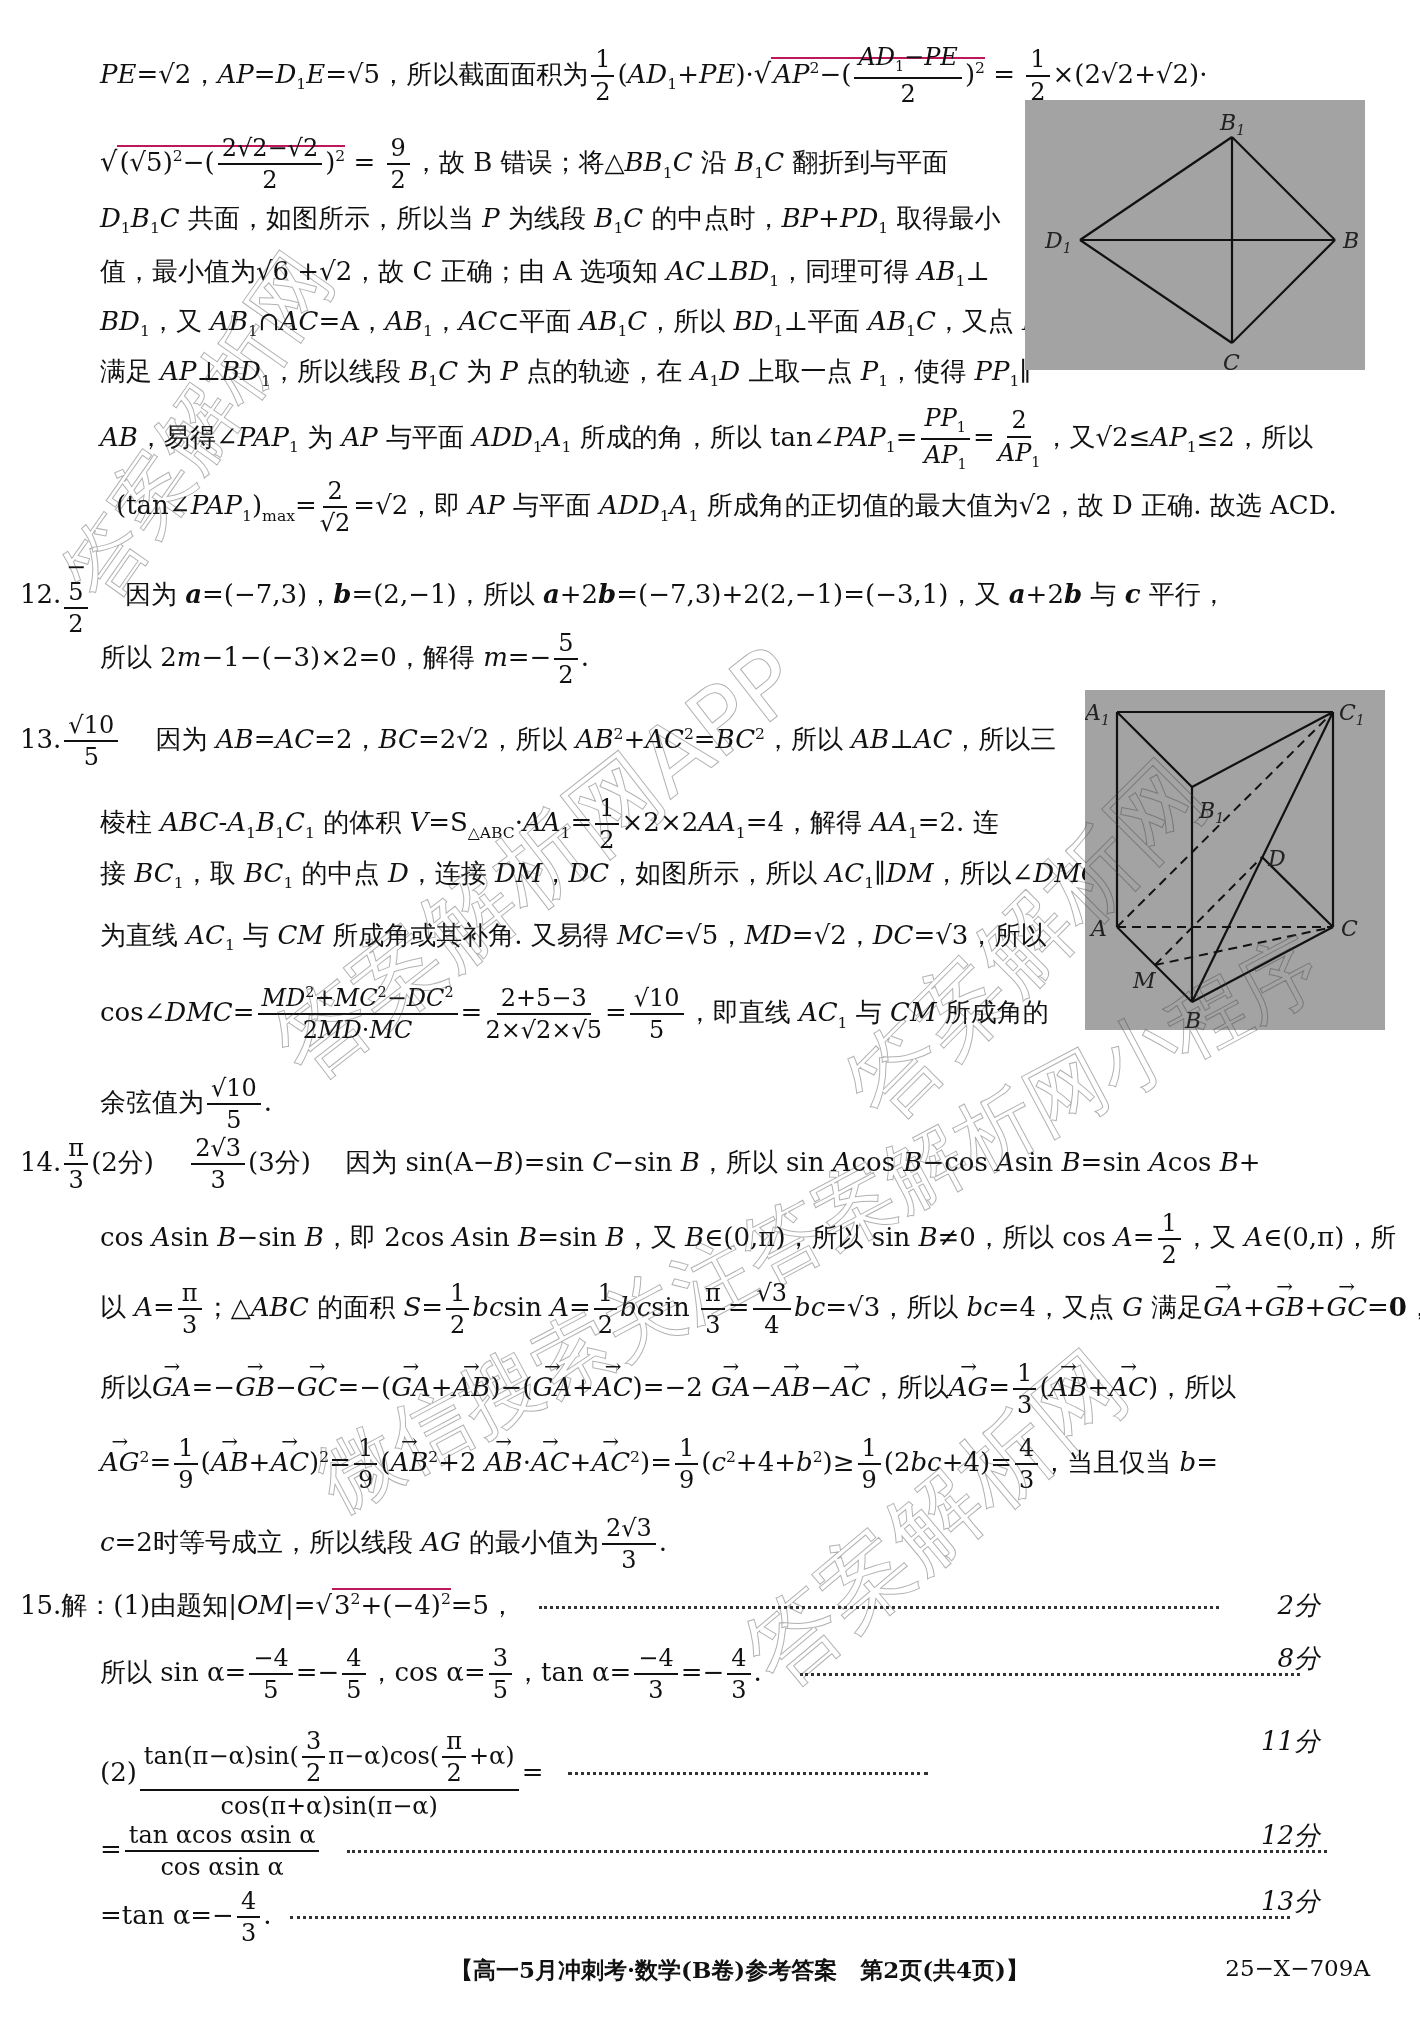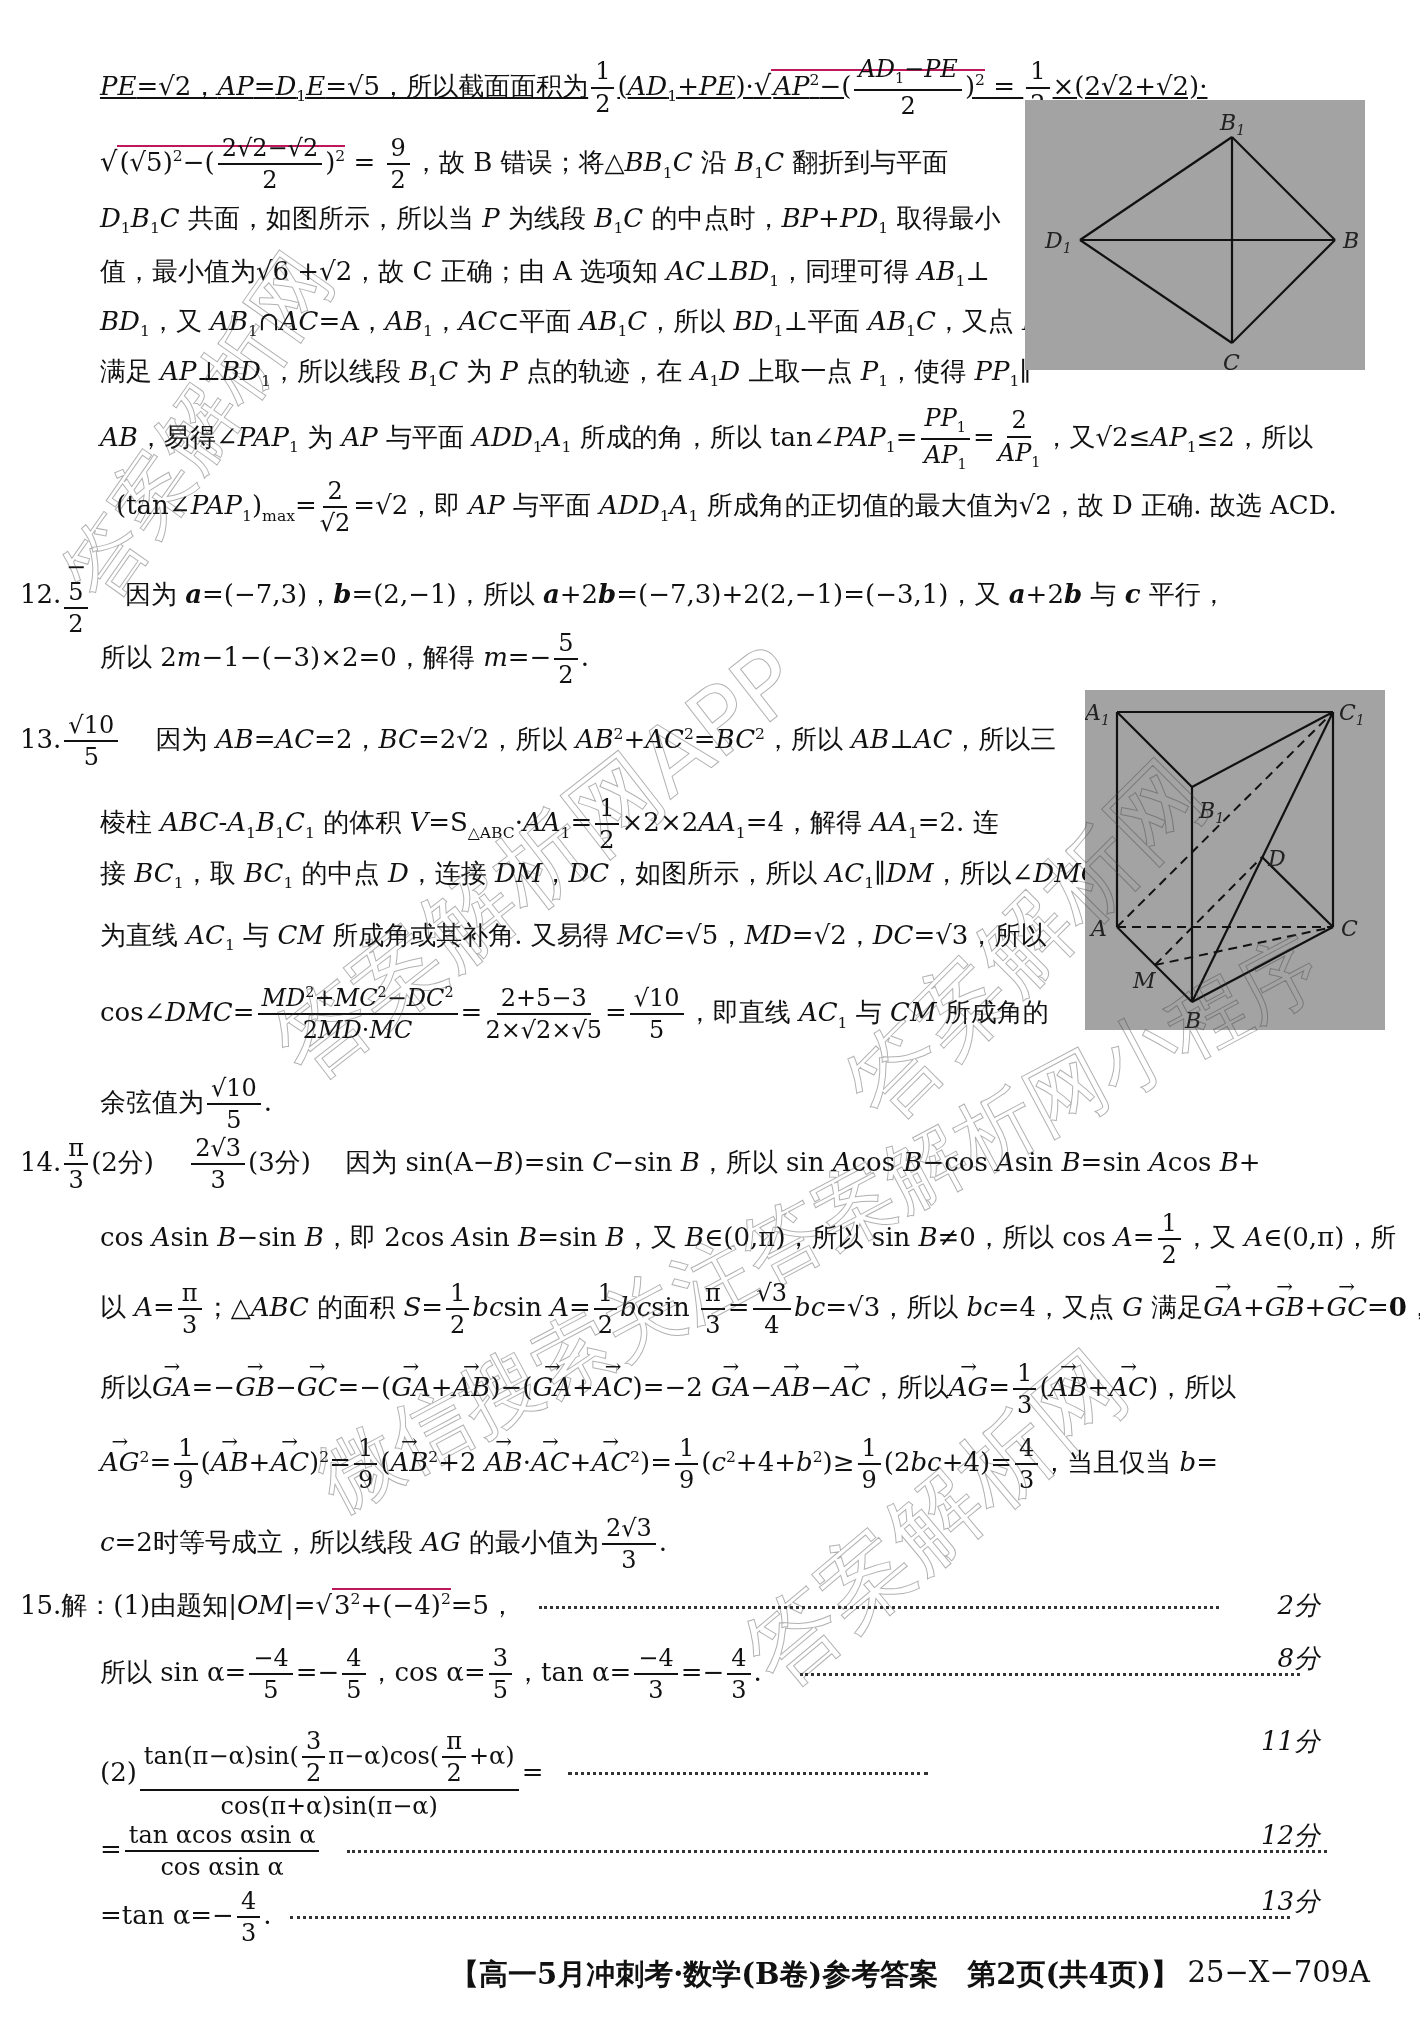--- a/index.html
+++ b/index.html
@@ -18,28 +18,28 @@
   .sqrt-sign { font-size:1.05em; }
   sub, sup { font-size:0.6em; }
   .vec { position:relative; display:inline-block; }
   .vec::before { content:"→"; position:absolute; top:-18px; left:50%; transform:translateX(-50%); font-size:20px; font-style:normal; }
   .dots { display:inline-block; border-bottom:3px dotted #333; vertical-align:middle; }
   .score { position:absolute; right:50px;font-style:italic; }
   .figure { position:absolute; background:#a3a3a3; }
   .figure svg { width:100%; height:100%; }
   .fig-label { font-family:"DejaVu Serif","Liberation Serif",serif; font-style:italic; font-size:22px; fill:#222; }
   .watermark { position:absolute; font-family:"DejaVu Sans","Liberation Sans",sans-serif; color:rgba(90,90,90,0.35); font-size:92px; white-space:nowrap; pointer-events:none; -webkit-text-stroke:1px rgba(60,60,60,0.4); color:transparent; }
-  .footer { position:absolute; top:1955px; font-size:29px; }
+  .footer { position:absolute; top:1955px; font-size:23px; }
   .footer-title { left:450px; font-weight:bold; }
   .footer-code { right:50px;text-align:center; }
 </style>
 </head>
 <body>
 
-<div class="line" style="left:100px; top:56px;text-decoration:underline;">
+<div class="line" style="left:100px; top:44px;">
   <span class="it">PE</span>=√2，<span class="it">AP</span>=<span class="it">D</span><sub>1</sub><span class="it">E</span>=√5，所以截面面积为<span class="frac">
       <span class="num">1</span>
       <span class="den">2</span>
     </span>(<span class="it">AD</span><sub>1</sub>+<span class="it">PE</span>)·<span class="sqrt-sign">√</span><span class="sqrt"><span class="it">AP</span><sup>2</sup>−(<span class="frac">
         <span class="num"><span class="it">AD</span><sub>1</sub>−<span class="it">PE</span></span>
         <span class="den">2</span>
       </span>)<sup>2</sup></span> = <span class="frac">
       <span class="num">1</span>
       <span class="den">2</span>
     </span>×(2√2+√2)·

